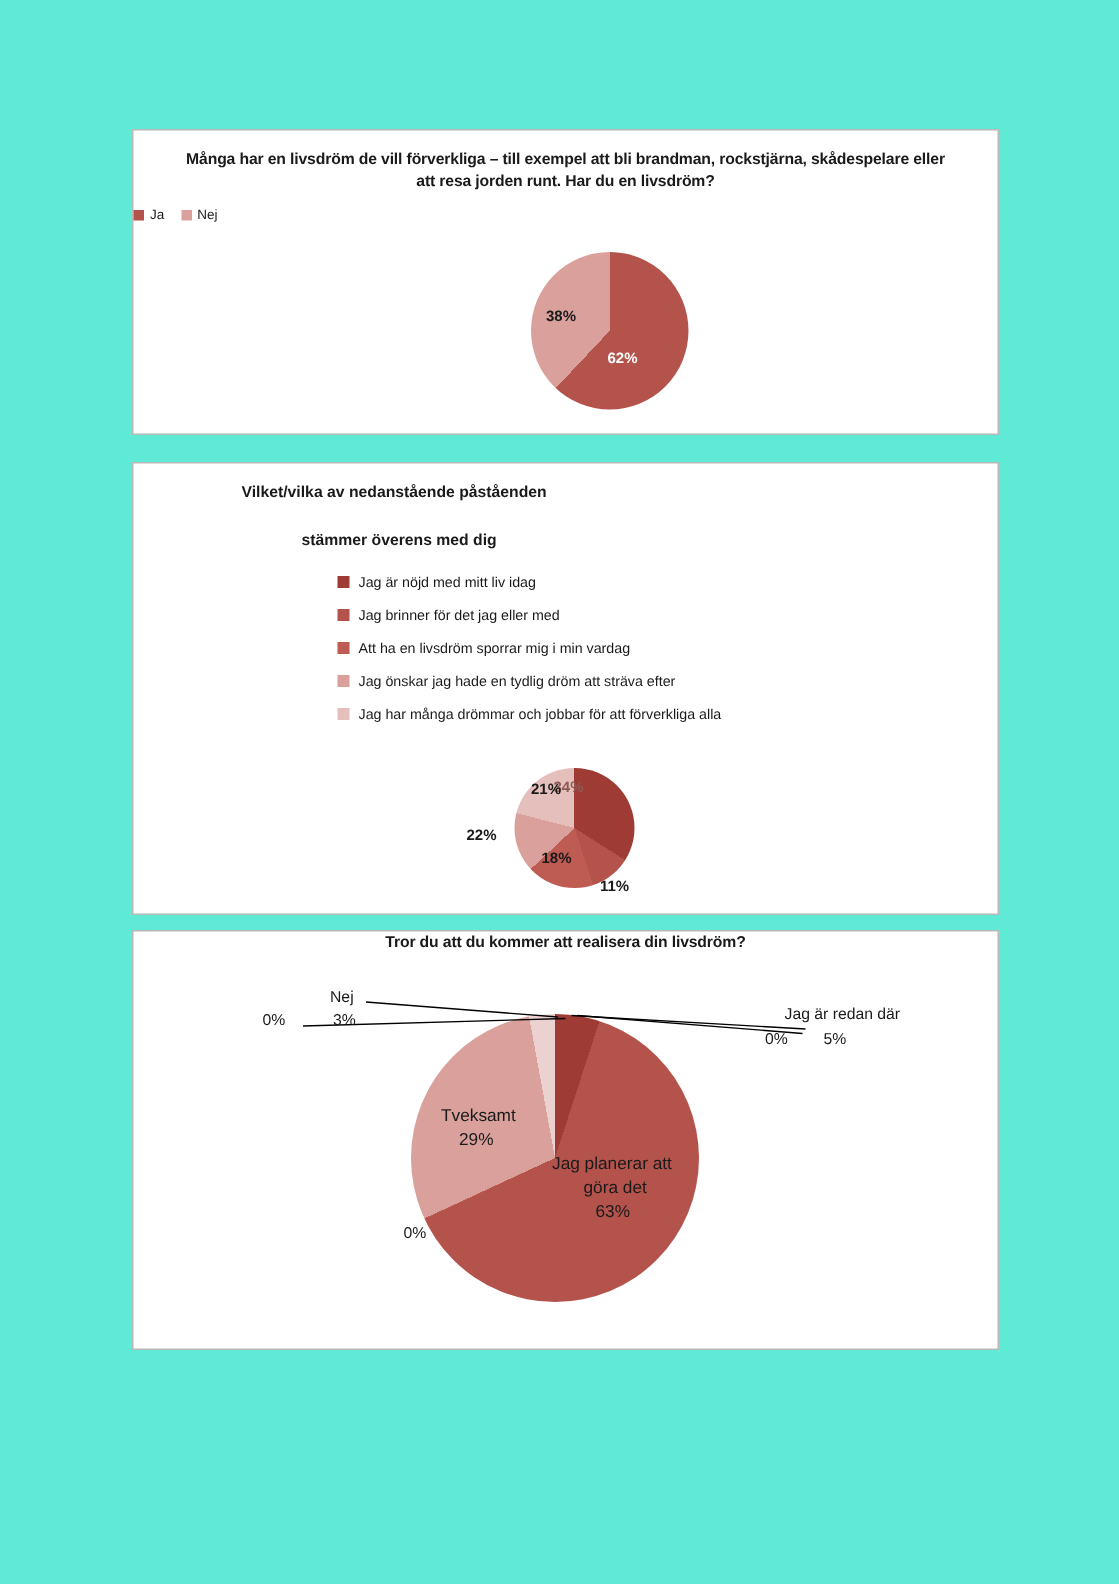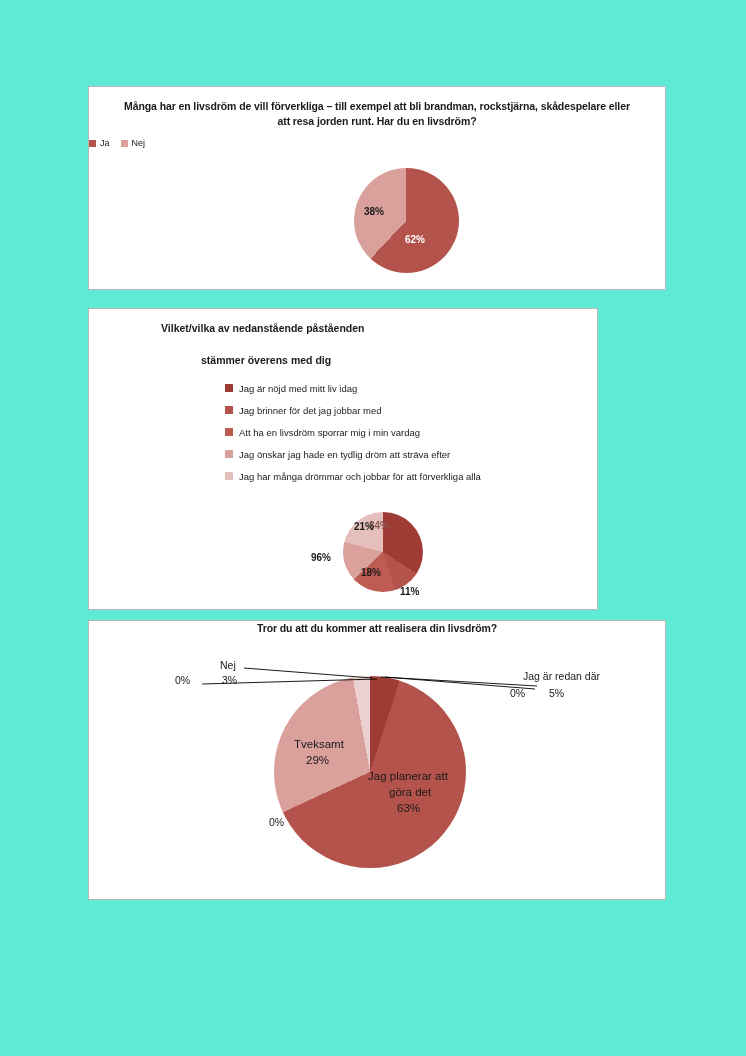--- a/index.html
+++ b/index.html
@@ -17,21 +17,21 @@
   }
 
   .chart-frame {
     position: absolute;
     background: #ffffff;
     border: 1px solid #b8b8b8;
   }
 
   
   #frame1 { left: 88px; top: 86px; width: 578px; height: 204px; }
-  #frame2 { left: 88px; top: 308px; width: 510px; height: 302px; }
+  #frame2 { left: 88px; top: 308px; width: 578px; height: 302px; }
   #frame3 { left: 88px; top: 620px; width: 578px; height: 280px; }
 
   .chart-title {
     text-align: center;
     font-weight: bold;
     font-size: 10.5px;
     color: #1a1a1a;
     line-height: 1.45;
     letter-spacing: -0.1px;
   }
@@ -134,21 +134,21 @@
     <div class="q2-title">Vilket/vilka av nedanstående påståenden</div>
     <div class="q2-title2">stämmer överens med dig</div>
 
     <div class="legend-stack">
       <div class="li">
         <span class="swatch" style="background:#9E3B35"></span>
         <span>Jag är nöjd med mitt liv idag</span>
       </div>
       <div class="li">
         <span class="swatch" style="background:#B4534C"></span>
-        <span>Jag brinner för det jag jobbar med</span>
+        <span>Jag brinner för det jag eller med</span>
       </div>
       <div class="li">
         <span class="swatch" style="background:#BE5B53"></span>
         <span>Att ha en livsdröm sporrar mig i min vardag</span>
       </div>
       <div class="li">
         <span class="swatch" style="background:#D9A09C"></span>
         <span>Jag önskar jag hade en tydlig dröm att sträva efter</span>
       </div>
       <div class="li">
@@ -161,21 +161,21 @@
                 background: conic-gradient(
                   #9E3B35 0deg 122.4deg,
                   #B4534C 122.4deg 162deg,
                   #BE5B53 162deg 226.8deg,
                   #D9A09C 226.8deg 284.4deg,
                   #E4BFBC 284.4deg 360deg);"></div>
 
     <span class="pie-label" style="left:280px; top:211px; color:#8d5a55;">34%</span>
     <span class="pie-label" style="left:311px; top:277px;">11%</span>
     <span class="pie-label" style="left:272px; top:258px;">18%</span>
-    <span class="pie-label" style="left:222px; top:243px;">96%</span>
+    <span class="pie-label" style="left:222px; top:243px;">22%</span>
     <span class="pie-label" style="left:265px; top:212px;">21%</span>
   </div>
 
   <div class="chart-frame" id="frame3">
     <div class="chart-title">Tror du att du kommer att realisera din livsdröm?</div>
 
     <div class="pie" style="left:185px; top:55px; width:192px; height:192px;
                 background: conic-gradient(
                   #9E3B35 0deg 18deg,
                   #B4534C 18deg 244.8deg,

